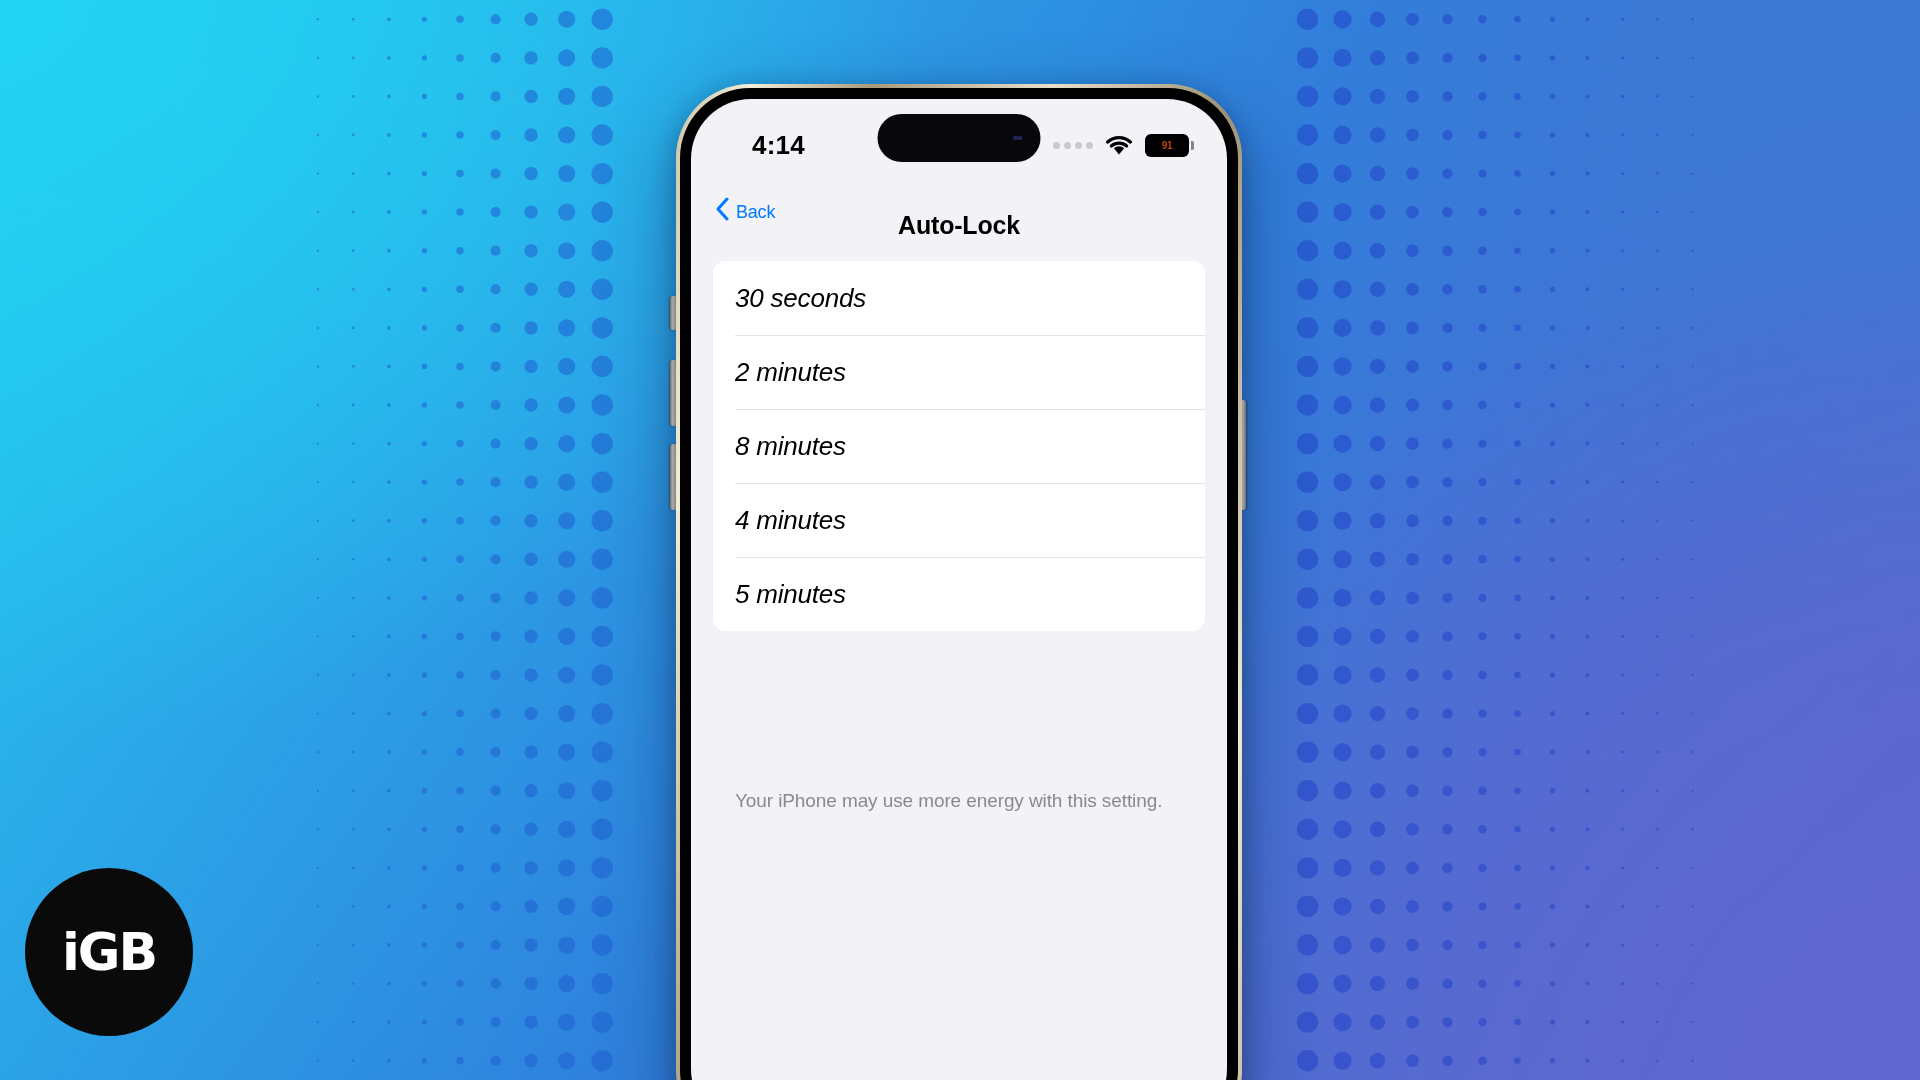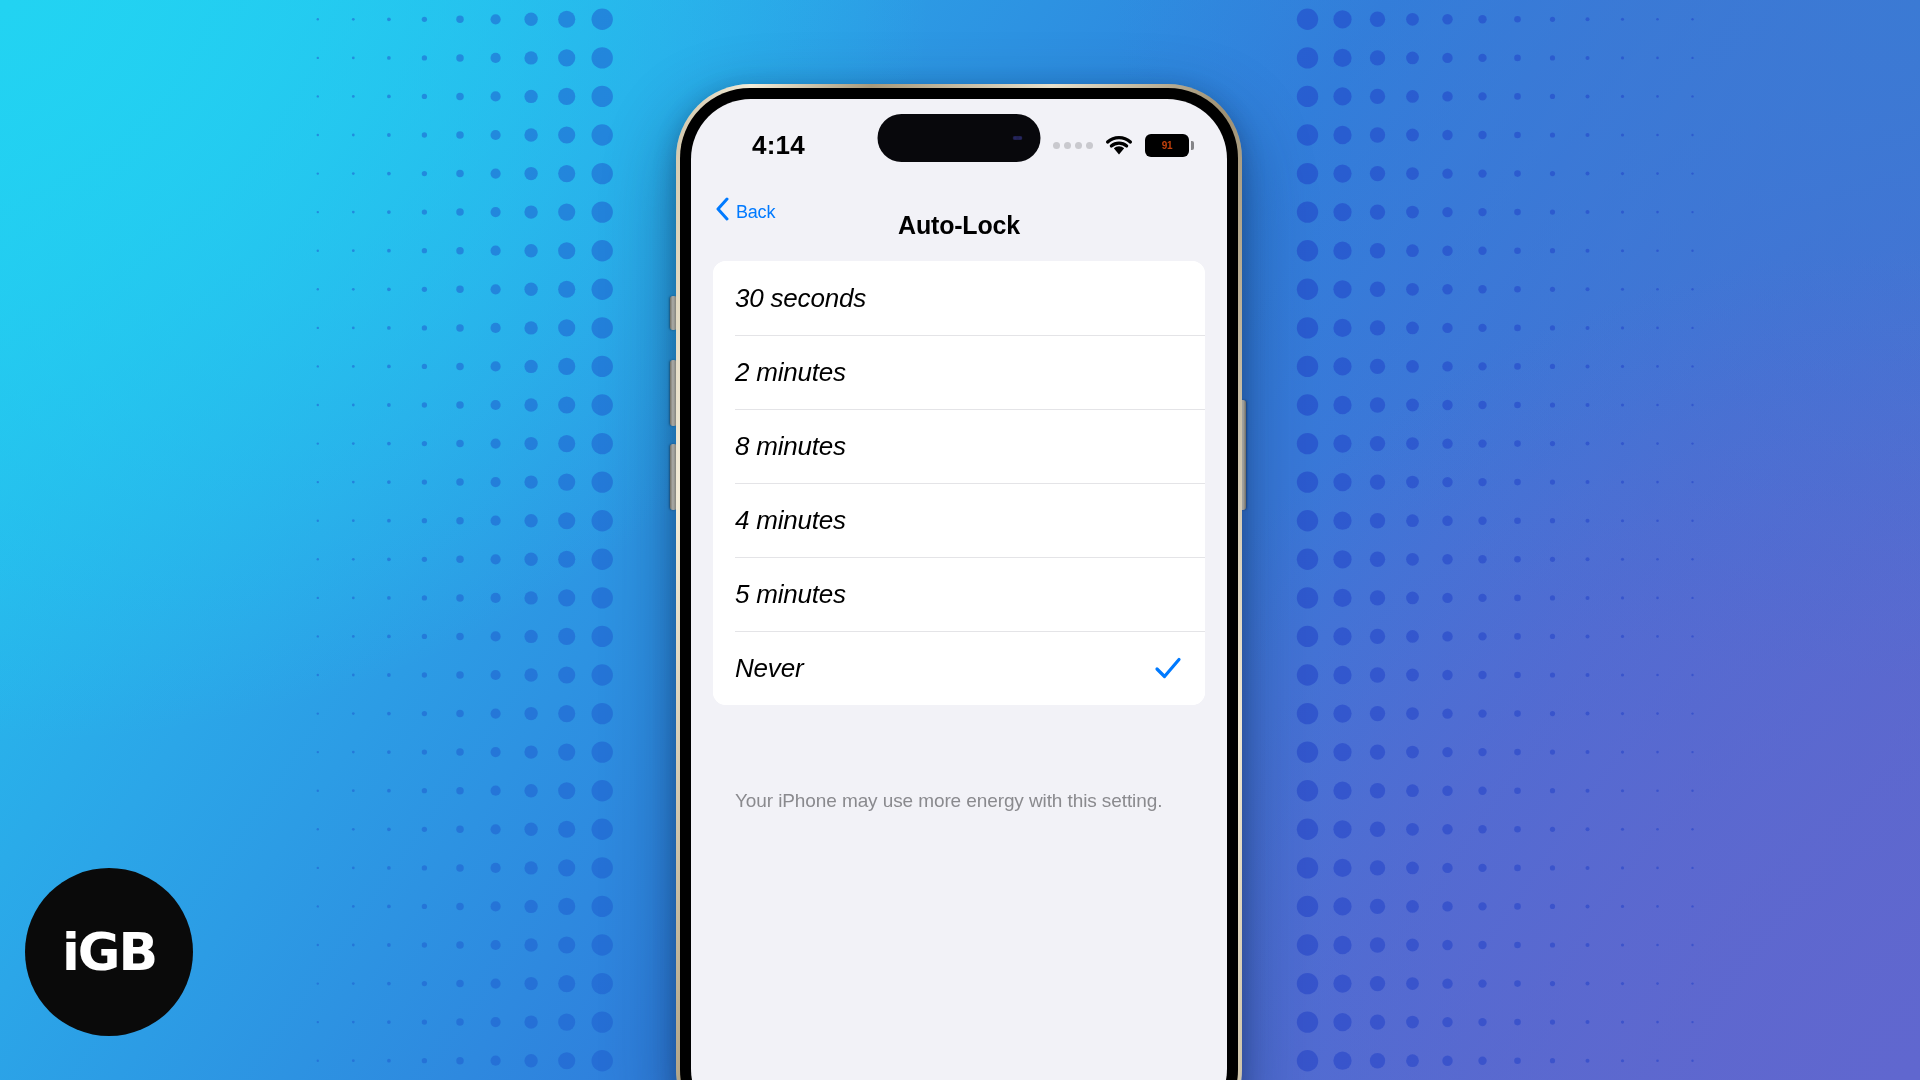--- a/index.html
+++ b/index.html
@@ -878,26 +878,20 @@
             </div>
             <div class="option-row">
               <span class="option-label">8 minutes</span>
             </div>
             <div class="option-row">
               <span class="option-label">4 minutes</span>
             </div>
             <div class="option-row">
               <span class="option-label">5 minutes</span>
             </div>
-            <div class="option-row selected">
-              <span class="option-label">Never</span>
-              <svg class="checkmark-icon" viewBox="0 0 30 30">
-                <path d="M4 16 L11.5 23.5 L26 6.5" stroke="#007aff" stroke-width="3.2" fill="none" stroke-linecap="round" stroke-linejoin="round"></path>
-              </svg>
-            </div>
           </div>
 
         <div id="footer-note">Your iPhone may use more energy with this setting.</div>
 
       </div>
     </div>
   </div>
 
   <div id="igb-logo">
     <span id="igb-logo-text">iGB</span>

